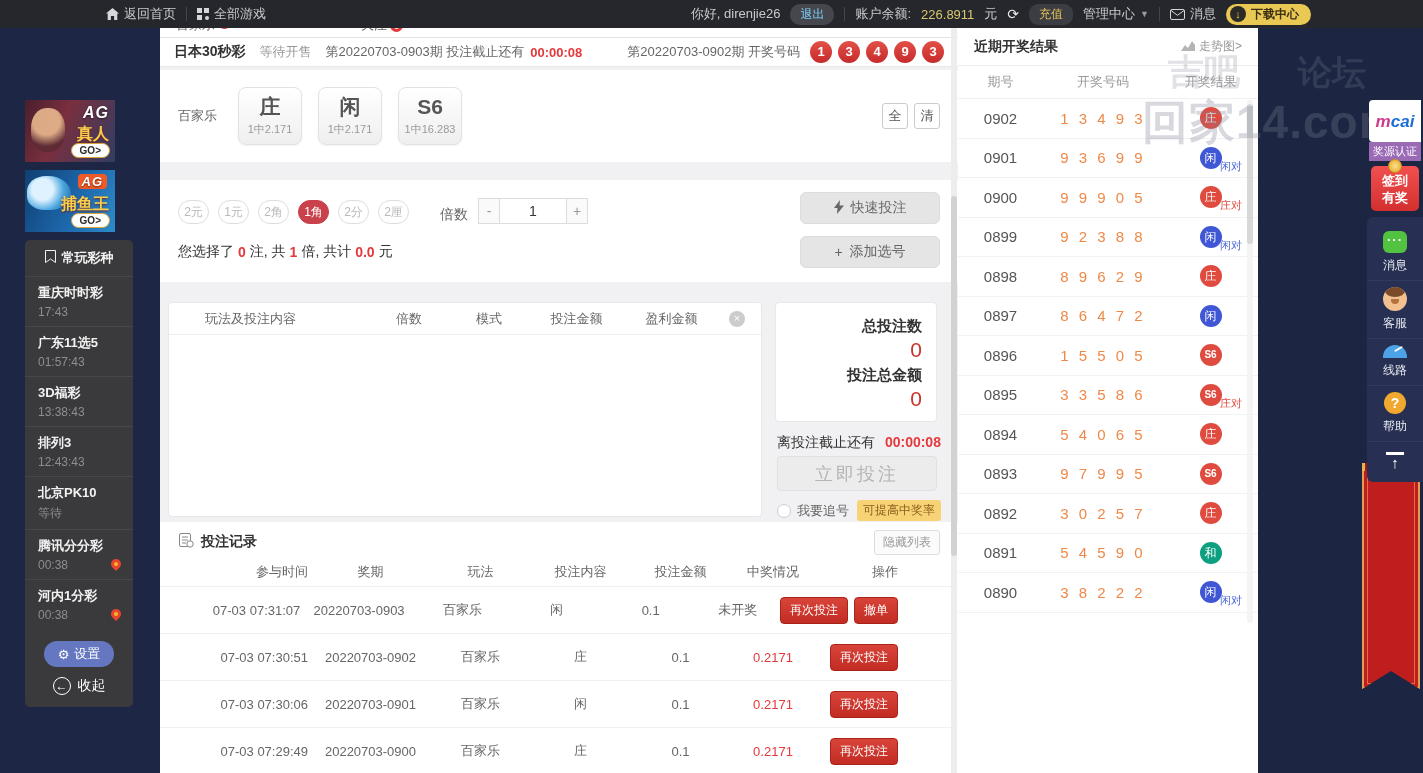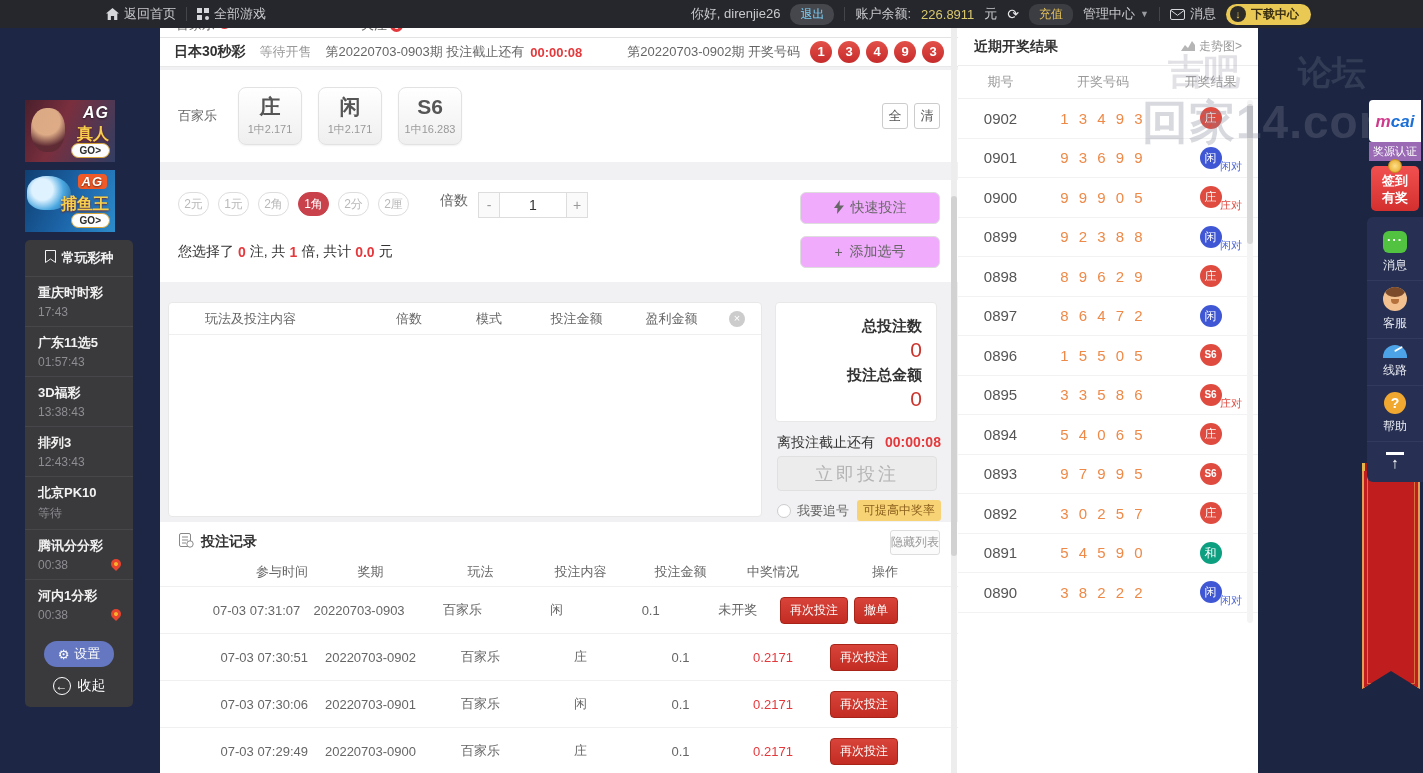--- a/index.html
+++ b/index.html
@@ -79,30 +79,30 @@
   .bp-label { width:60px; color:#666; font-size:13px; }
   .bet-opt { width:64px; height:58px; margin-right:16px; border:1px solid #e2e2e2; border-radius:8px;
              background:linear-gradient(#ffffff,#efefef); box-shadow:0 1px 2px rgba(0,0,0,.06);
              display:flex; flex-direction:column; align-items:center; justify-content:center; cursor:pointer; }
   .bo-name { font-size:21px; color:#555; font-weight:bold; line-height:1.1; }
   .bo-odds { font-size:11px; color:#999; margin-top:3px; }
   .ac-group { margin-left:auto; display:flex; gap:6px; }
   .ac-btn { width:26px; height:26px; border:1px solid #ccc; border-radius:3px; background:#fff; color:#555;
             font-size:13px; line-height:24px; text-align:center; cursor:pointer; }
   .amtpanel { margin-top:18px; background:#fff; padding:12px 18px 14px; }
-  .amt-row1 { display:flex; align-items:flex-start; }
+  .amt-row1 { display:flex; align-items:flex-end; }
   .chip { width:31px; height:24px; border:1px solid #ddd; border-radius:12px; background:#fff; color:#b9b9b9;
           font-size:12px; line-height:22px; text-align:center; margin-right:9px; cursor:pointer; }
   .chip.sel { background:#c9414b; border-color:#c9414b; color:#fff; }
   .mult-label { color:#666; font-size:14px; margin:0 10px 0 22px; }
   .step-btn { width:22px; height:26px; border:1px solid #ddd; background:#fafafa; color:#999; font-size:14px;
               line-height:24px; text-align:center; cursor:pointer; }
   .step-val { width:66px; height:26px; border:1px solid #ddd; border-left:none; border-right:none; text-align:center;
               font-size:14px; color:#333; background:#fff; }
-  .wide-btn { width:140px; height:32px; border:1px solid #ddd; border-radius:6px; background:#f0abfc; color:#666;
+  .wide-btn { width:140px; height:32px; border:1px solid #ddd; border-radius:6px; background:#e5e5e5; color:#666;
               font-size:14px; display:flex; align-items:center; justify-content:center; gap:7px; cursor:pointer; }
   .wb1 { margin-left:auto; }
   .amt-row2 { display:flex; align-items:center; margin-top:12px; font-size:14px; color:#333; }
   .red-b { color:#e4393c; font-weight:bold; padding:0 4px; }
   .slipzone { position:relative; margin-top:12px; height:235px; }
   .slipcard { position:absolute; left:8px; top:8px; width:594px; height:215px; background:#fff;
               border:1px solid #e8e8e8; border-radius:4px; }
   .sliphead { height:32px; display:flex; align-items:center; border-bottom:1px solid #efefef; font-size:13px; color:#666; }
   .sc1 { width:200px; padding-left:36px; }
   .sc2 { width:80px; text-align:center; } .sc3 { width:80px; text-align:center; }
@@ -118,21 +118,21 @@
   .submit-btn { position:absolute; left:617px; top:162px; width:160px; height:35px; background:#ececec;
                 border:1px solid #e0e0e0; border-radius:4px; color:#b5b5b5; font-size:18px; letter-spacing:3px;
                 display:flex; align-items:center; justify-content:center; cursor:pointer; }
   .chase-row { position:absolute; left:617px; top:206px; display:flex; align-items:center; font-size:13px; color:#666; }
   .radio { width:14px; height:14px; border:1px solid #ccc; border-radius:50%; background:#fff; margin-right:6px; cursor:pointer; }
   .chase-badge { margin-left:8px; background:#f8d375; color:#8a5f1d; font-size:12px; padding:2px 6px; border-radius:3px; }
   .records { position:absolute; left:0; right:0; top:494px; bottom:0; background:#fff; }
   .rec-head { display:flex; align-items:center; height:36px; padding:4px 18px 0; }
   .rec-title { font-size:14px; font-weight:bold; color:#333; margin-left:7px; }
   .hide-btn { margin-left:auto; border:1px solid #ddd; background:#fbfbfb; color:#999; font-size:12px;
-              padding:3px 0; border-radius:3px; cursor:pointer; }
+              padding:3px 8px; border-radius:3px; cursor:pointer; }
   .rec-cols, .rec-row { display:flex; align-items:center; padding:0 18px; font-size:13px; }
   .rec-cols { height:28px; color:#666; }
   .rec-row { height:47px; border-top:1px solid #f0f0f0; color:#666; }
   .c-time{width:130px;text-align:right;} .c-issue{width:125px;text-align:center;} .c-game{width:95px;text-align:center;}
   .c-cont{width:105px;text-align:center;} .c-amt{width:95px;text-align:center;} .c-res{width:90px;text-align:center;}
   .c-op{flex:1; display:flex; justify-content:flex-end; padding-right:42px; gap:6px;}
   .res-red { color:#e4393c; }
   .rbtn { background:linear-gradient(#d8433a,#c22c23); border:1px solid #a82318; border-radius:4px; color:#fff;
           font-size:12px; padding:4px 9px; cursor:pointer; white-space:nowrap; }
   .main-sb { position:absolute; right:1px; top:0; bottom:0; width:6px; background:#ededed; }

